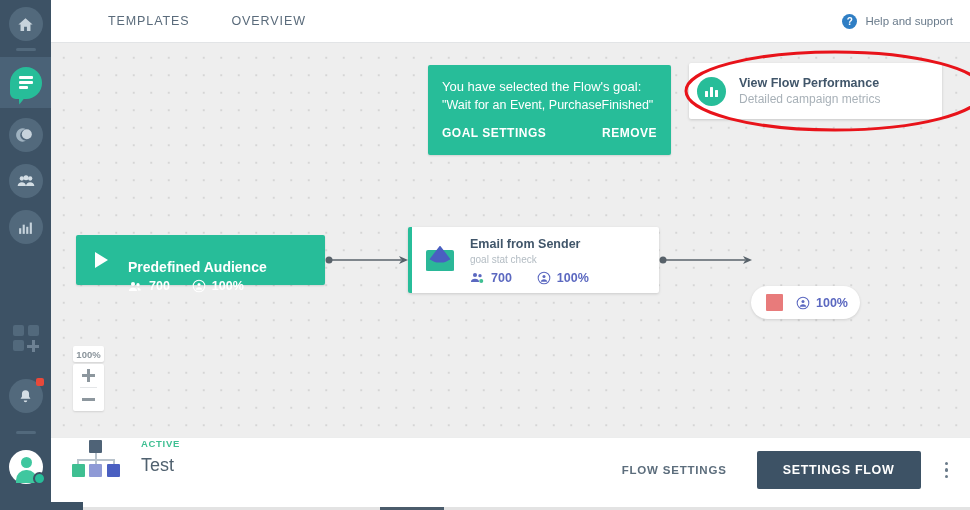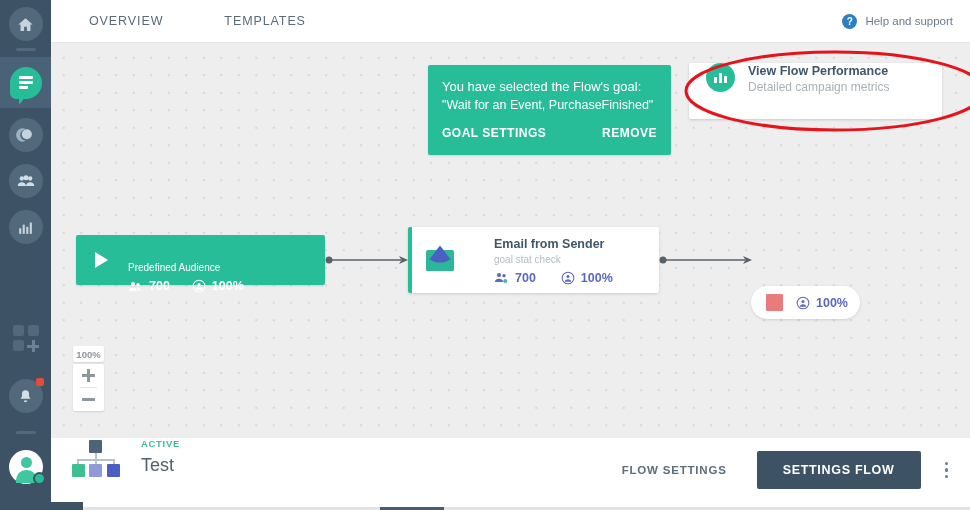--- a/index.html
+++ b/index.html
@@ -91,21 +91,21 @@
   }
   .goal-t1{font-size:13px;font-weight:normal;line-height:17px;}
   .goal-t2{font-size:12.5px;line-height:18px;margin-top:1px;}
   .goal-actions{display:flex;justify-content:space-between;gap:17px;margin-top:12px;}
   .goal-actions span{font-size:12px;font-weight:bold;letter-spacing:.5px;cursor:pointer;}
 
   
   .perf-card{
     position:absolute;left:638px;top:20px;width:253px;height:56px;background:#fff;
     border-radius:2px;box-shadow:0 1px 3px rgba(0,0,0,.16);
-    display:flex;padding-left:17px;gap:13px;cursor:pointer;
+    display:flex;align-items:center;padding-left:8px;gap:13px;cursor:pointer;
   }
   .perf-ico{
     width:29px;height:29px;border-radius:50%;background:#27bd99;flex:none;
     display:flex;align-items:flex-end;justify-content:center;gap:2px;padding-bottom:9px;
   }
   .perf-ico i{display:block;width:3px;background:#fff;border-radius:.5px;}
   .perf-ico i:nth-child(1){height:6px}
   .perf-ico i:nth-child(2){height:10px}
   .perf-ico i:nth-child(3){height:7px}
   .perf-t1{font-size:12.5px;font-weight:bold;color:#41566a;line-height:16px;}
@@ -117,28 +117,28 @@
   .node-green{
     position:absolute;left:25px;top:192px;width:249px;height:50px;background:#27bd99;
     border-radius:2px;display:flex;align-items:center;box-shadow:0 1px 2px rgba(0,0,0,.12);
     cursor:pointer;
   }
   .play-tri{
     margin-left:19px;width:0;height:0;border-left:13px solid #fff;
     border-top:8px solid transparent;border-bottom:8px solid transparent;flex:none;
   }
   .node-green .body{margin-left:20px;color:#fff;}
-  .ng-title{font-size:10px;font-weight:normal;line-height:17px;margin-top:32px;}
+  .ng-title{font-size:14px;font-weight:bold;line-height:17px;margin-top:32px;}
   .stats{display:flex;align-items:center;gap:22px;margin-top:3px;}
   .stat{display:flex;align-items:center;gap:6px;font-size:12.5px;font-weight:bold;}
 
   .node-white{
     position:absolute;left:357px;top:184px;width:251px;height:66px;background:#fff;
     border-radius:2px;border-left:4px solid #27bd99;box-shadow:0 1px 3px rgba(0,0,0,.15);
-    display:flex;align-items:center;padding-left:14px;cursor:pointer;gap:24px;
+    display:flex;align-items:center;padding-left:14px;cursor:pointer;
   }
   .env{width:28px;height:21px;position:relative;flex:none;}
   .env .back{position:absolute;inset:0;background:#2bb898;border-radius:2px;}
   .env .flap{position:absolute;left:1px;top:-4px;width:26px;height:17px;background:#4a5fc1;
     clip-path:polygon(0 100%, 50% 0, 100% 100%);}
   .env .lip{position:absolute;left:0;bottom:0;width:28px;height:13px;background:#2bb898;
     clip-path:polygon(0 100%,0 0,50% 55%,100% 0,100% 100%);}
   .nw-body{margin-left:16px;}
   .nw-title{font-size:12.5px;font-weight:bold;color:#41566a;line-height:16px;}
   .nw-sub{font-size:10px;color:#b3bcc3;line-height:16px;}
@@ -269,22 +269,22 @@
     <div class="side-slot" style="margin:10px 0 12px">
       <div class="avatar">
         <span class="head"></span>
           <span class="body"></span>
         <span class="gear"></span>
       </div>
     </div>
   </div>
 
   <div class="topnav">
+    <div class="tab second">TEMPLATES</div>
     <div class="tab first">OVERVIEW</div>
-    <div class="tab second">TEMPLATES</div>
     <div class="help">
       <span class="help-circle">?</span>
       <span>Help and support</span>
     </div>
   </div>
 
   <div class="canvas">
 
     <div class="goal-banner">
       <div class="goal-t1">You have selected the Flow's goal:</div>

